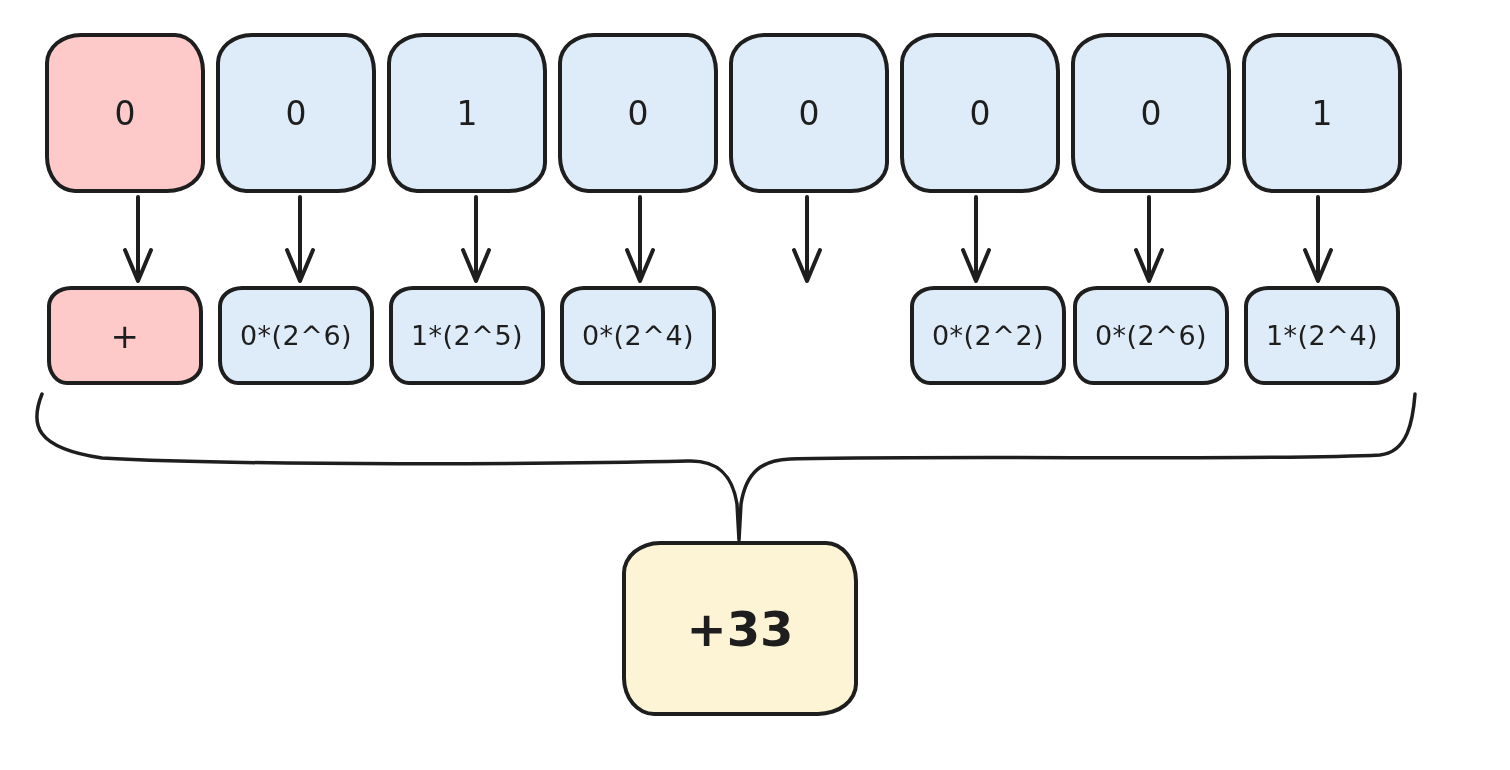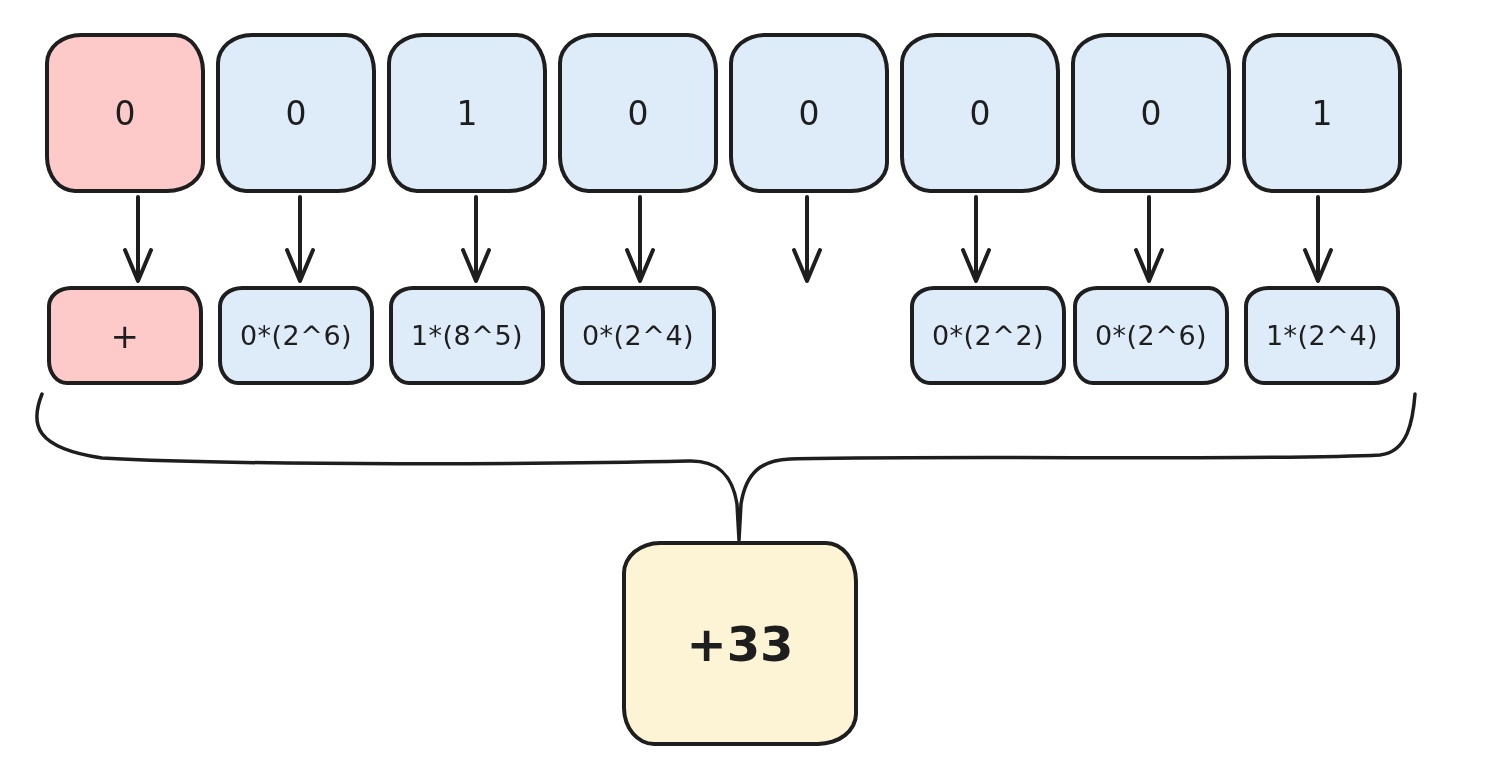--- a/index.html
+++ b/index.html
@@ -39,21 +39,21 @@
     border-radius: 24px 20px 26px 20px / 20px 26px 20px 24px;
     font-size: 27px;
     font-weight: 500;
     letter-spacing: 0.5px;
   }
   .term-box.sign { background: var(--sign-fill, #fdc9c9); font-size: 34px; }
   .result-box {
     left: 622px;
     top: 541px;
     width: 236px;
-    height: 205px;
+    height: 175px;
     background: var(--result-fill, #fcf4d4);
     border-radius: 38px 32px 40px 32px / 32px 40px 32px 38px;
     font-size: 48px;
     font-weight: 600;
   }
   svg.overlay {
     position: absolute;
     left: 0;
     top: 0;
     pointer-events: none;
@@ -135,21 +135,21 @@
     <span>1</span>
   </div>
 
   <div class="box term-box sign" style="left:47px">
     <span>+</span>
   </div>
   <div class="box term-box" style="left:218px">
     <span>0*(2^6)</span>
   </div>
   <div class="box term-box" style="left:389px">
-    <span>1*(8^5)</span>
+    <span>1*(2^5)</span>
   </div>
   <div class="box term-box" style="left:560px">
     <span>0*(2^4)</span>
   </div>
   <div class="box term-box" style="left:910px">
     <span>0*(2^2)</span>
   </div>
   <div class="box term-box" style="left:1073px">
     <span>0*(2^6)</span>
   </div>

